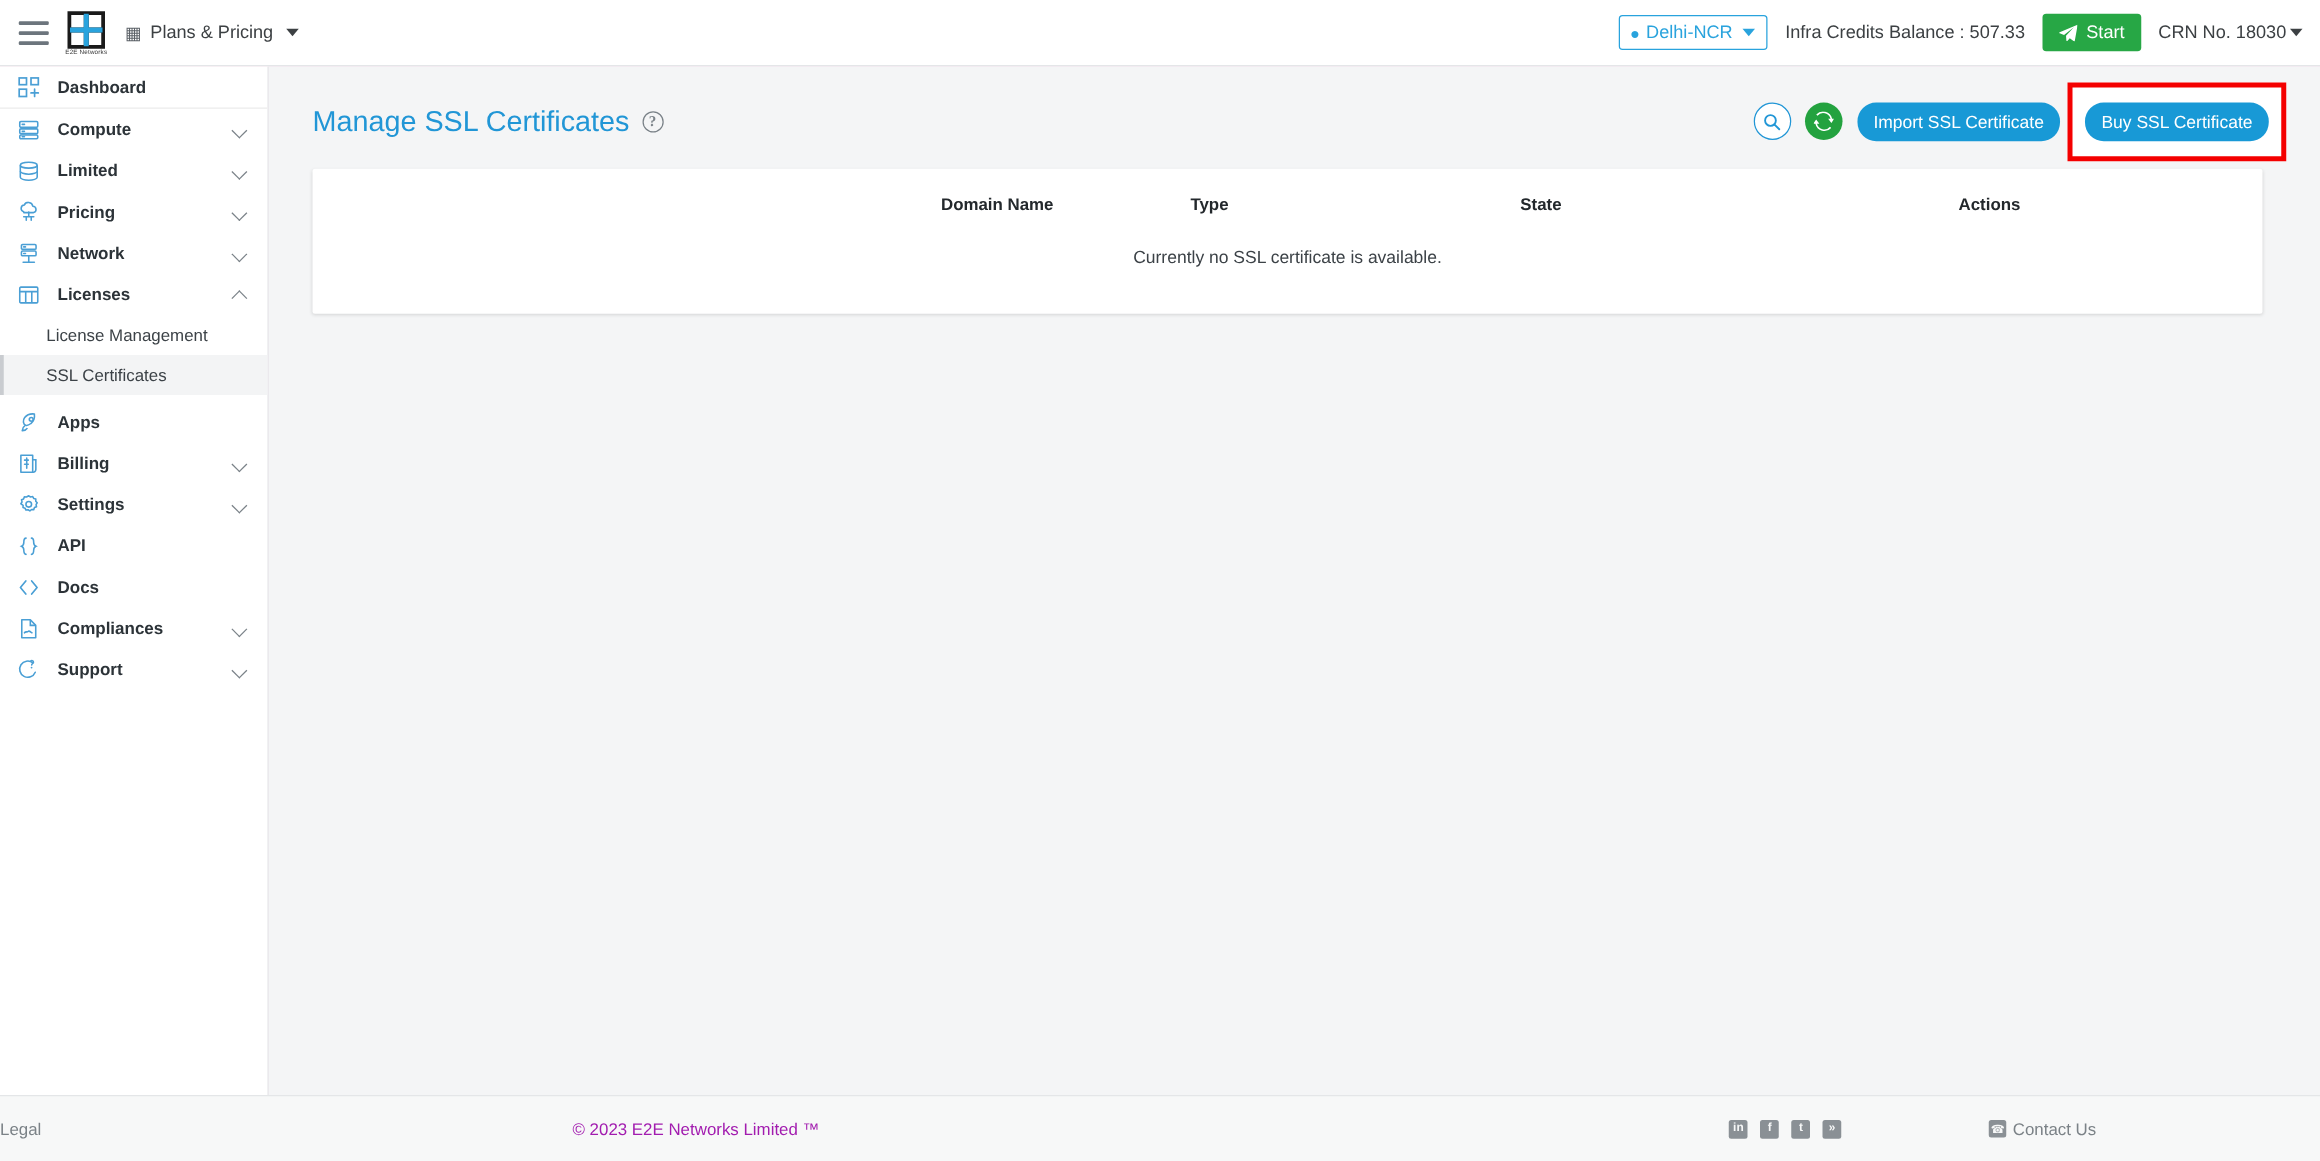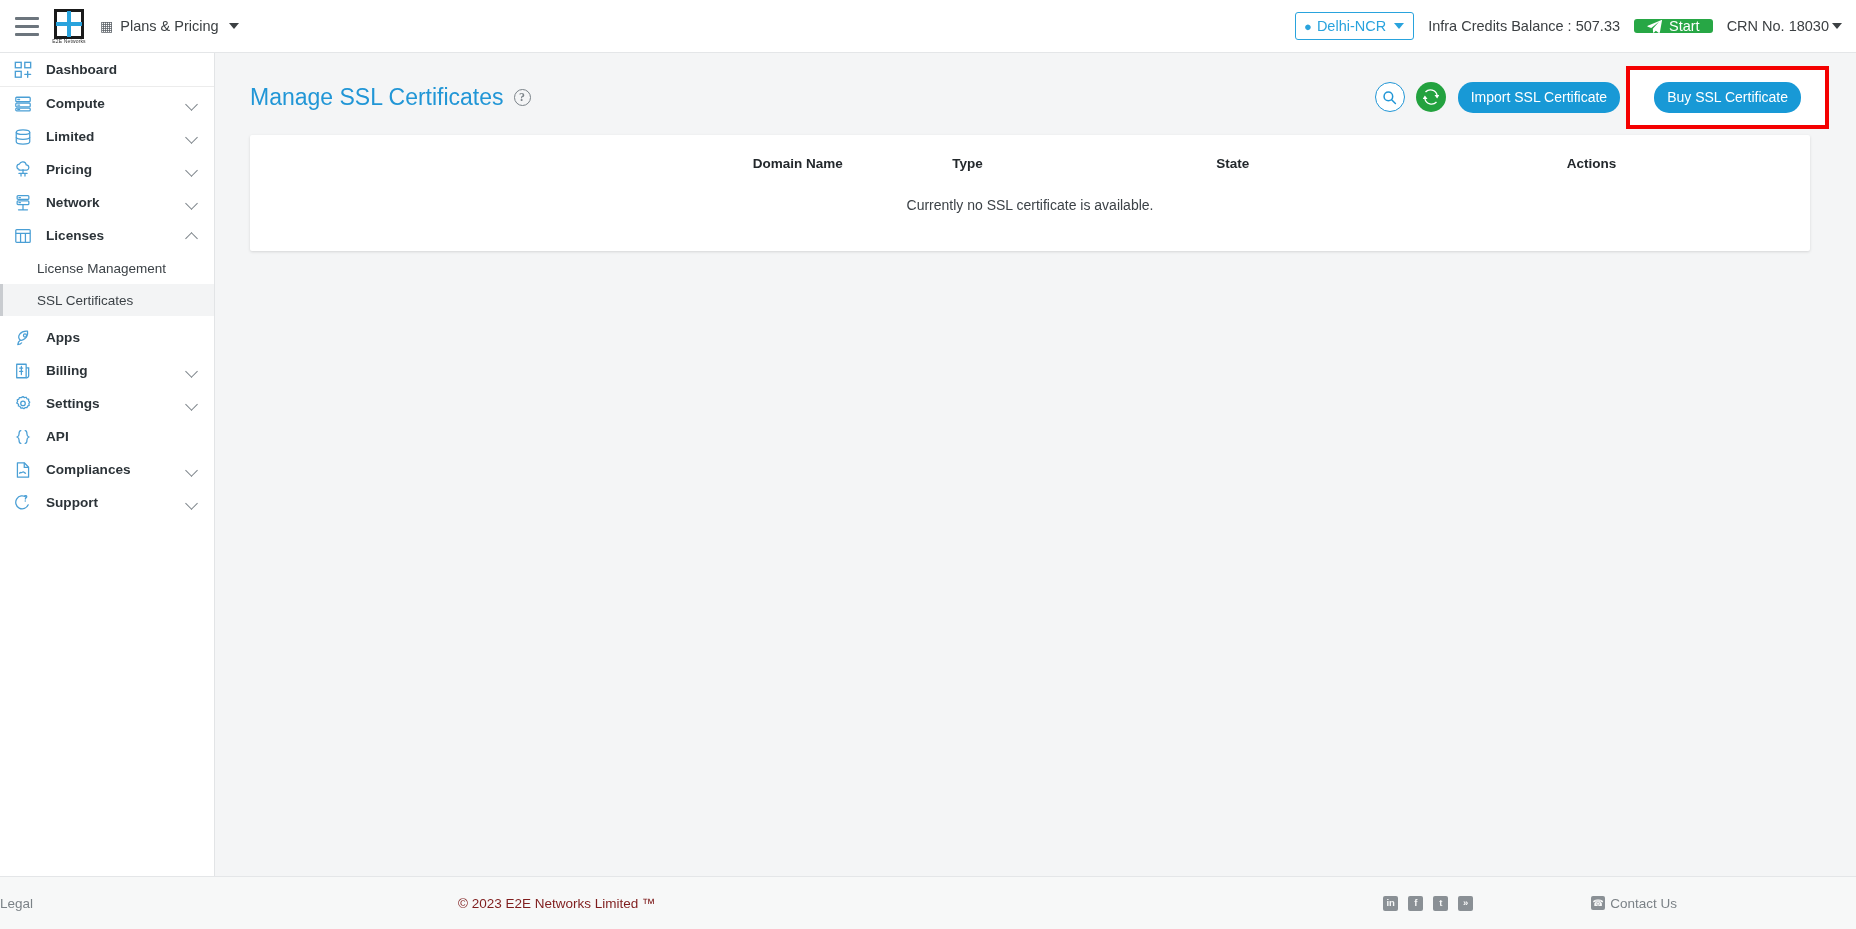--- a/index.html
+++ b/index.html
@@ -113,21 +113,21 @@
     white-space: nowrap;
     margin-right: 14px;
   }
   .start-btn {
     background: #27a745;
     color: #ffffff;
     border: none;
     border-radius: 3px;
     font-size: 14.5px;
     font-family: inherit;
-    height: 14px;
+    height: 30px;
     padding: 0 13px;
     display: flex; align-items: center; gap: 7px;
     cursor: pointer;
     margin-right: 14px;
   }
   .start-btn svg { display: block; }
   .crn {
     display: flex; align-items: center;
     font-size: 14.5px; color: #3c4043;
     cursor: pointer;
@@ -271,21 +271,21 @@
     font-size: 14px;
     font-family: inherit;
     height: 31px;
     padding: 0 13px;
     cursor: pointer;
     white-space: nowrap;
   }
   .buy-wrap {
     border: 4px solid #f40000;
     background: #ffffff;
-    padding: 12px 24px;
+    padding: 12px 10px;
     margin-left: 6px;
     display: flex;
     align-items: center;
   }
 
   .card {
     background: #ffffff;
     border-radius: 2px;
     box-shadow: 0 1px 3px rgba(0,0,0,0.13);
     margin-left: 13px;
@@ -320,21 +320,21 @@
     min-height: 53px;
     background: #f7f8f8;
     border-top: 1px solid #e4e6e8;
     display: flex;
     align-items: center;
     padding: 0 0 0 0;
     font-size: 13.5px;
     color: #7b8287;
   }
   .f-legal { width: 215px; cursor: pointer; color: #7b8287; }
-  .f-copy { flex: 0 0 auto; margin-left: 243px; color: #7f1d1d; white-space: nowrap; }
+  .f-copy { flex: 0 0 auto; margin-left: 243px; color: #a21caf; white-space: nowrap; }
   .f-spacer { flex: 1 1 auto; }
   .f-social { display: flex; gap: 10px; margin-right: 118px; }
   .soc {
     width: 15px; height: 15px;
     background: #8a9095;
     border-radius: 2px;
     color: #f7f8f8;
     font-size: 9.5px;
     font-weight: bold;
     display: flex; align-items: center; justify-content: center;
@@ -530,20 +530,29 @@
       <div class="nav-item">
         <span class="nav-icon">
           <svg width="18" height="18" viewBox="0 0 20 20" fill="none" stroke="#4a9fd5" stroke-width="1.4" stroke-linecap="round">
             <path d="M7.6 2.8c-2 0-2 2.8-2 3.8s-.4 2.7-2 3.4c1.6.7 2 2.4 2 3.4s0 3.8 2 3.8"></path>
             <path d="M12.4 2.8c2 0 2 2.8 2 3.8s.4 2.7 2 3.4c-1.6.7-2 2.4-2 3.4s0 3.8-2 3.8"></path>
           </svg>
         </span>
         <span class="nav-label">API</span>
       </div>
 
+      <div class="nav-item">
+        <span class="nav-icon">
+          <svg width="18" height="18" viewBox="0 0 20 20" fill="none" stroke="#4a9fd5" stroke-width="1.5" stroke-linecap="round" stroke-linejoin="round">
+            <path d="M7.4 4.2L2.6 10l4.8 5.8"></path>
+              <path d="M12.6 4.2L17.4 10l-4.8 5.8"></path>
+          </svg>
+        </span>
+        <span class="nav-label">Docs</span>
+      </div>
 
       <div class="nav-item">
         <span class="nav-icon">
           <svg width="18" height="18" viewBox="0 0 20 20" fill="none" stroke="#4a9fd5" stroke-width="1.4">
             <path d="M3.8 2h7.6L16.2 7v11H3.8z" stroke-linejoin="round"></path>
             <path d="M11.4 2v5h4.8"></path>
             <path d="M6.2 13.6c1.2-1.6 2.2-.2 3.2-1.2 1.1-1.1 2.3.6 3.4 1.2" stroke-linecap="round"></path>
           </svg>
         </span>
         <span class="nav-label">Compliances</span>

